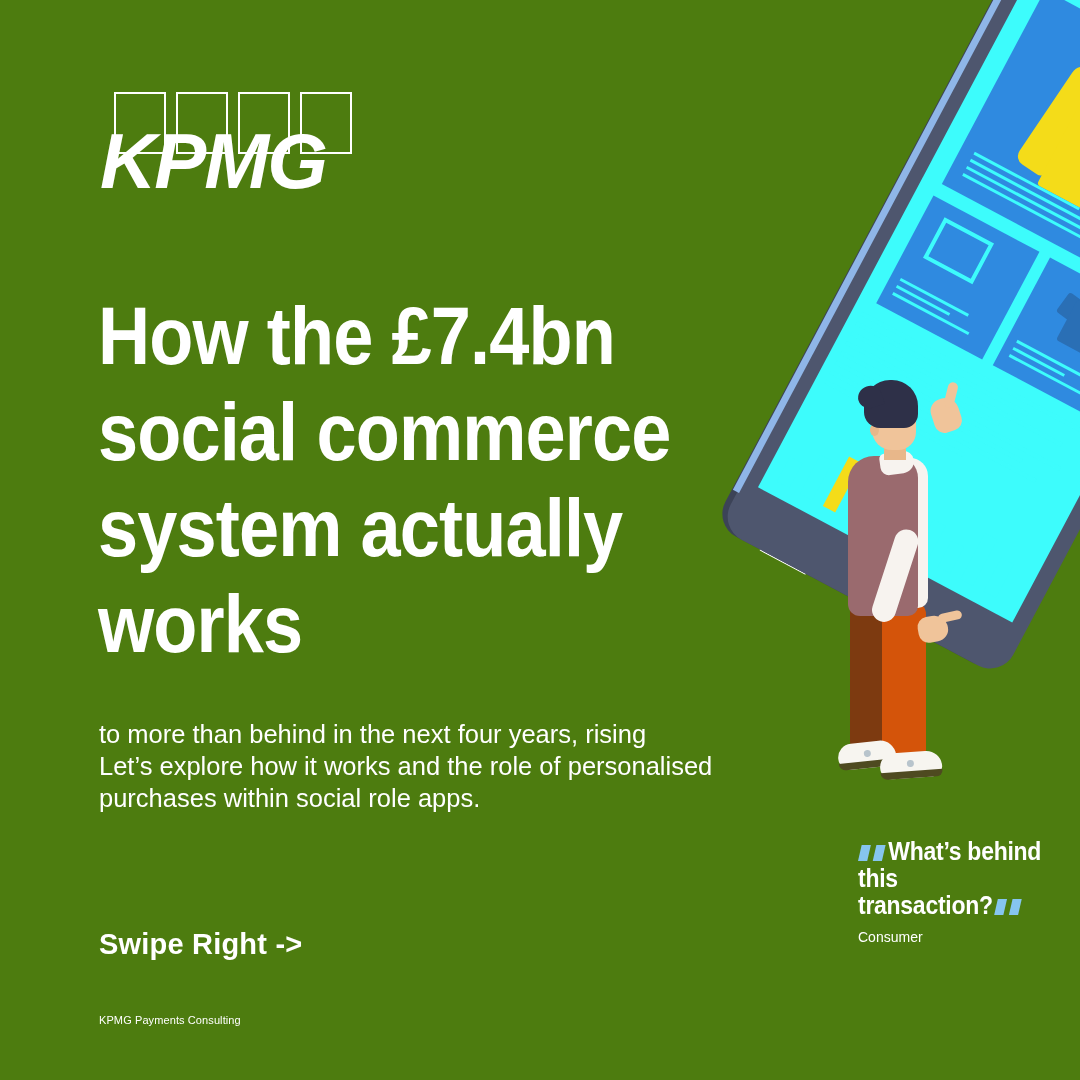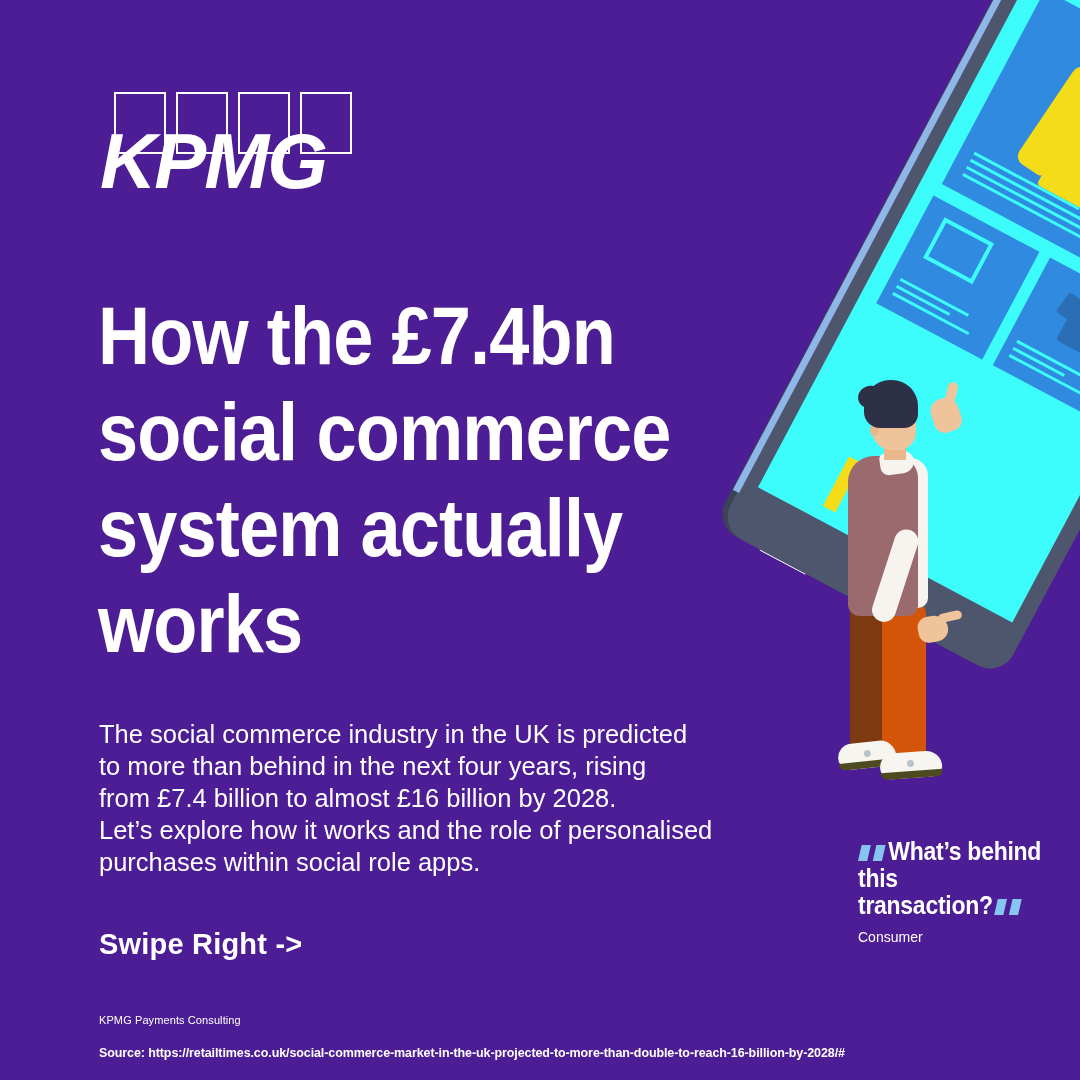--- a/index.html
+++ b/index.html
@@ -2,21 +2,21 @@
 <html><head>
 <meta charset="utf-8">
 <style>
   html,body{margin:0;padding:0;}
   body{
     width:1080px;height:1080px;overflow:hidden;
     background:#7213e8;
     font-family:"Liberation Sans", sans-serif;
     position:relative;
   }
-  .canvas{position:absolute;inset:0;width:1080px;height:1080px;overflow:hidden;background:#4c1d95;}
+  .canvas{position:absolute;inset:0;width:1080px;height:1080px;overflow:hidden;background:#4d7c0f;}
 
   
   .logo{position:absolute;left:100px;top:92px;width:260px;height:100px;}
   .logo-boxes{position:absolute;left:14px;top:0;width:246px;height:62px;}
   .logo-box{position:absolute;top:0;width:52px;height:62px;border:2px solid #ffffff;box-sizing:border-box;}
   .lb1{left:0px;} .lb2{left:62px;} .lb3{left:124px;} .lb4{left:186px;}
   .logo-word{
     position:absolute;left:0px;top:30px;
     font-family:"Liberation Sans", sans-serif;
     font-weight:700;font-style:italic;
@@ -187,31 +187,28 @@
     <span class="hl-line">system actually</span>
     <span class="hl-line">works</span>
   </div>
 
   <div class="mark">
     <div class="mark-bar"></div>
     <div class="mark-dot"></div>
   </div>
 
   <div class="body-copy">
-    <span class="bl">The social commerce industry in the UK is predicted</span>
     <span class="bl">to more than behind in the next four years, rising</span>
-    <span class="bl">from £7.4 billion to almost £16 billion by 2028.</span>
     <span class="bl">Let’s explore how it works and the role of personalised</span>
     <span class="bl">purchases within social role apps.</span>
   </div>
 
   <div class="swipe">Swipe Right -&gt;</div>
 
   <div class="footer-brand">KPMG Payments Consulting</div>
-  <div class="footer-source">Source: https://retailtimes.co.uk/social-commerce-market-in-the-uk-projected-to-more-than-double-to-reach-16-billion-by-2028/#</div>
 
   <div class="quote-block">
     <div class="quote-text">
       <span class="qm qm-open"></span><span class="qm qm-open"></span><span>What’s behind this</span><br>
       <span>transaction?</span><span class="qm qm-close"></span><span class="qm qm-close"></span>
     </div>
     <div class="quote-attrib">Consumer</div>
   </div>
 
   <div class="illustration">

